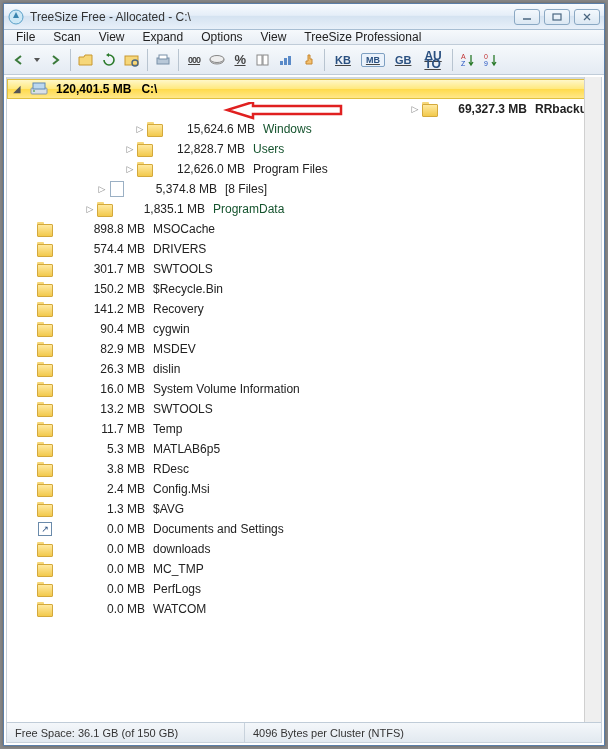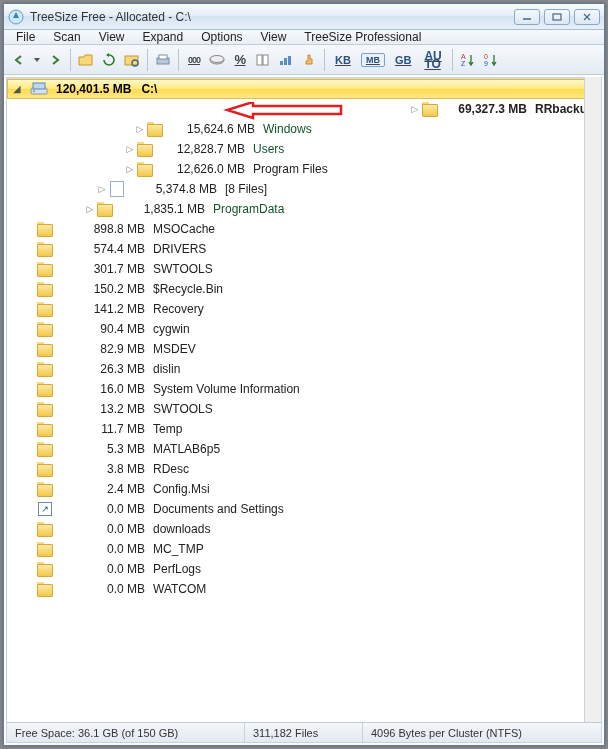--- a/index.html
+++ b/index.html
@@ -529,20 +529,27 @@
           <div class="row">
             <span style="width: 14px; display: inline-block;"></span>
             <span class="triangle empty">▷</span>
             <span class="folder-icon"></span>
             <span class="size">2.4 MB</span>
             <span class="name">Config.Msi</span>
           </div>
           <div class="row">
             <span style="width: 14px; display: inline-block;"></span>
             <span class="triangle empty">▷</span>
+            <span class="folder-icon"></span>
+            <span class="size">1.3 MB</span>
+            <span class="name">$AVG</span>
+          </div>
+          <div class="row">
+            <span style="width: 14px; display: inline-block;"></span>
+            <span class="triangle empty">▷</span>
             <span class="shortcut-icon">↗</span>
             <span class="size">0.0 MB</span>
             <span class="name">Documents and Settings</span>
           </div>
           <div class="row">
             <span style="width: 14px; display: inline-block;"></span>
             <span class="triangle empty">▷</span>
             <span class="folder-icon"></span>
             <span class="size">0.0 MB</span>
             <span class="name">downloads</span>
@@ -567,18 +574,17 @@
             <span class="folder-icon"></span>
             <span class="size">0.0 MB</span>
             <span class="name">WATCOM</span>
           </div>
         </div>
     </div>
     <div class="scroll-track"></div>
 
     <div class="statusbar">
       <div class="cell" style="width:238px">Free Space: 36.1 GB  (of 150 GB)</div>
-      <div class="cell" style="width:118px">311,182  Files</div>
       <div class="cell">4096 Bytes per Cluster (NTFS)</div>
     </div>
   </div>
 
 </div>
 
 </body></html>

